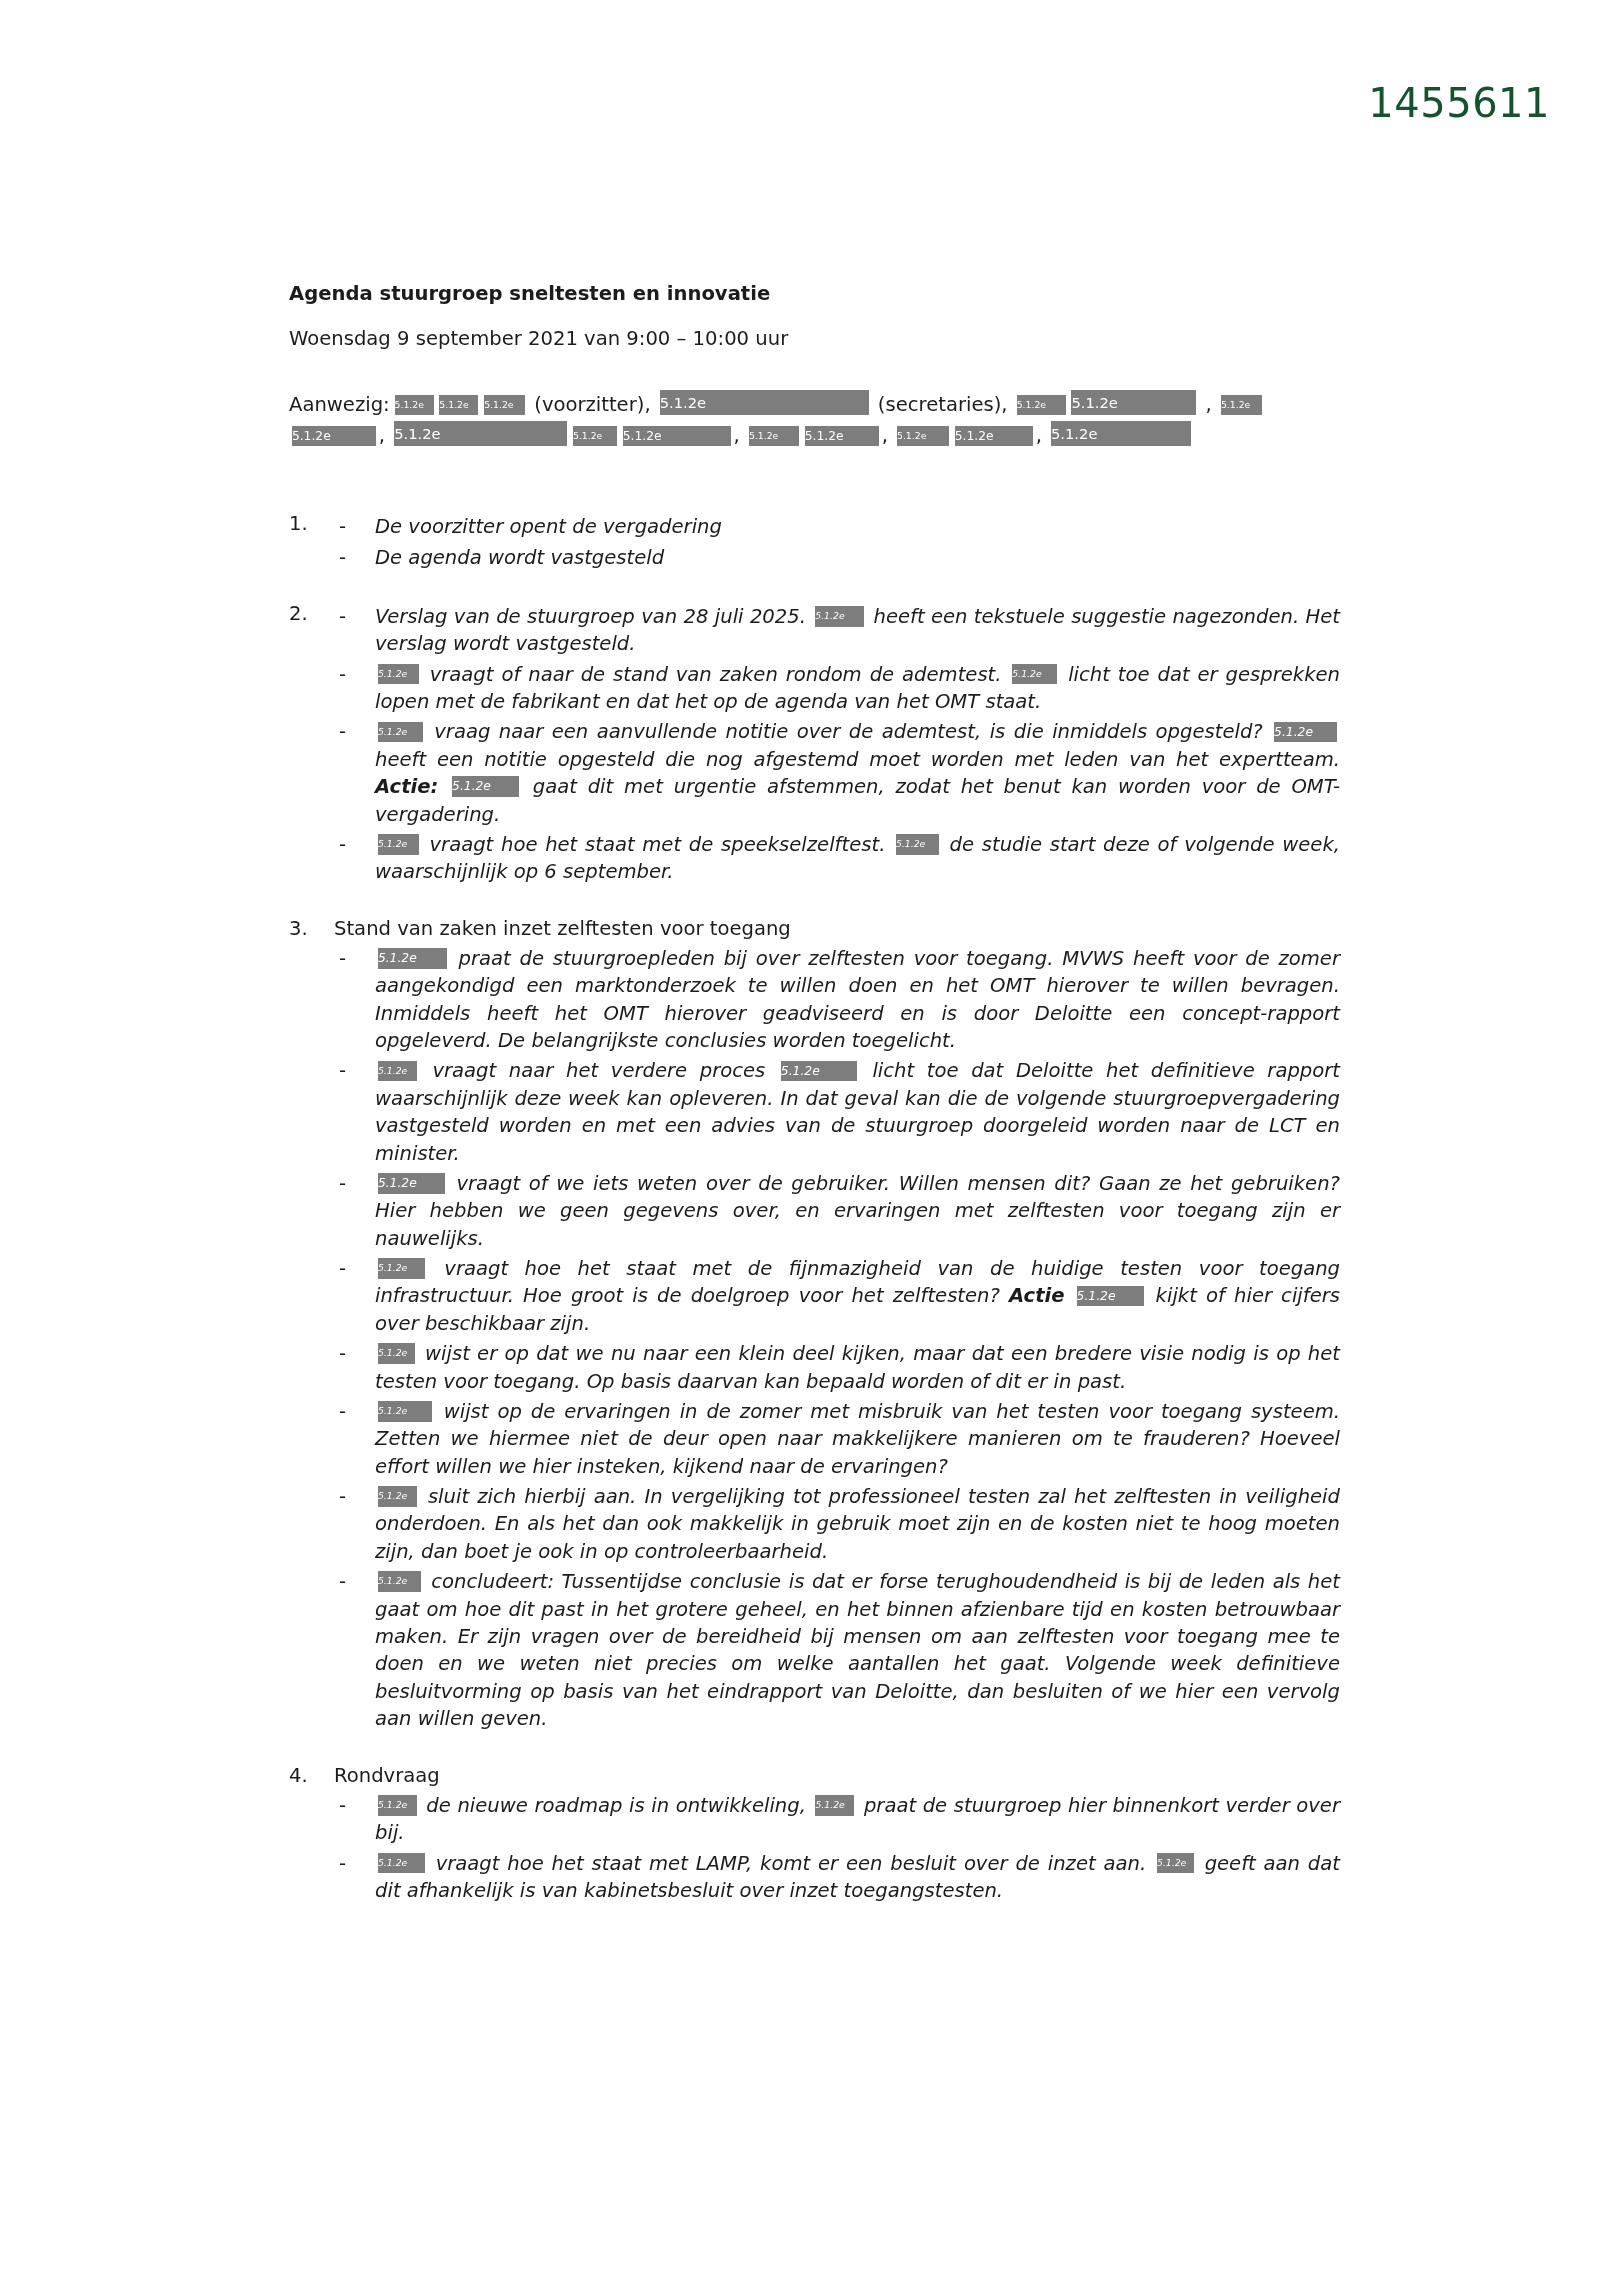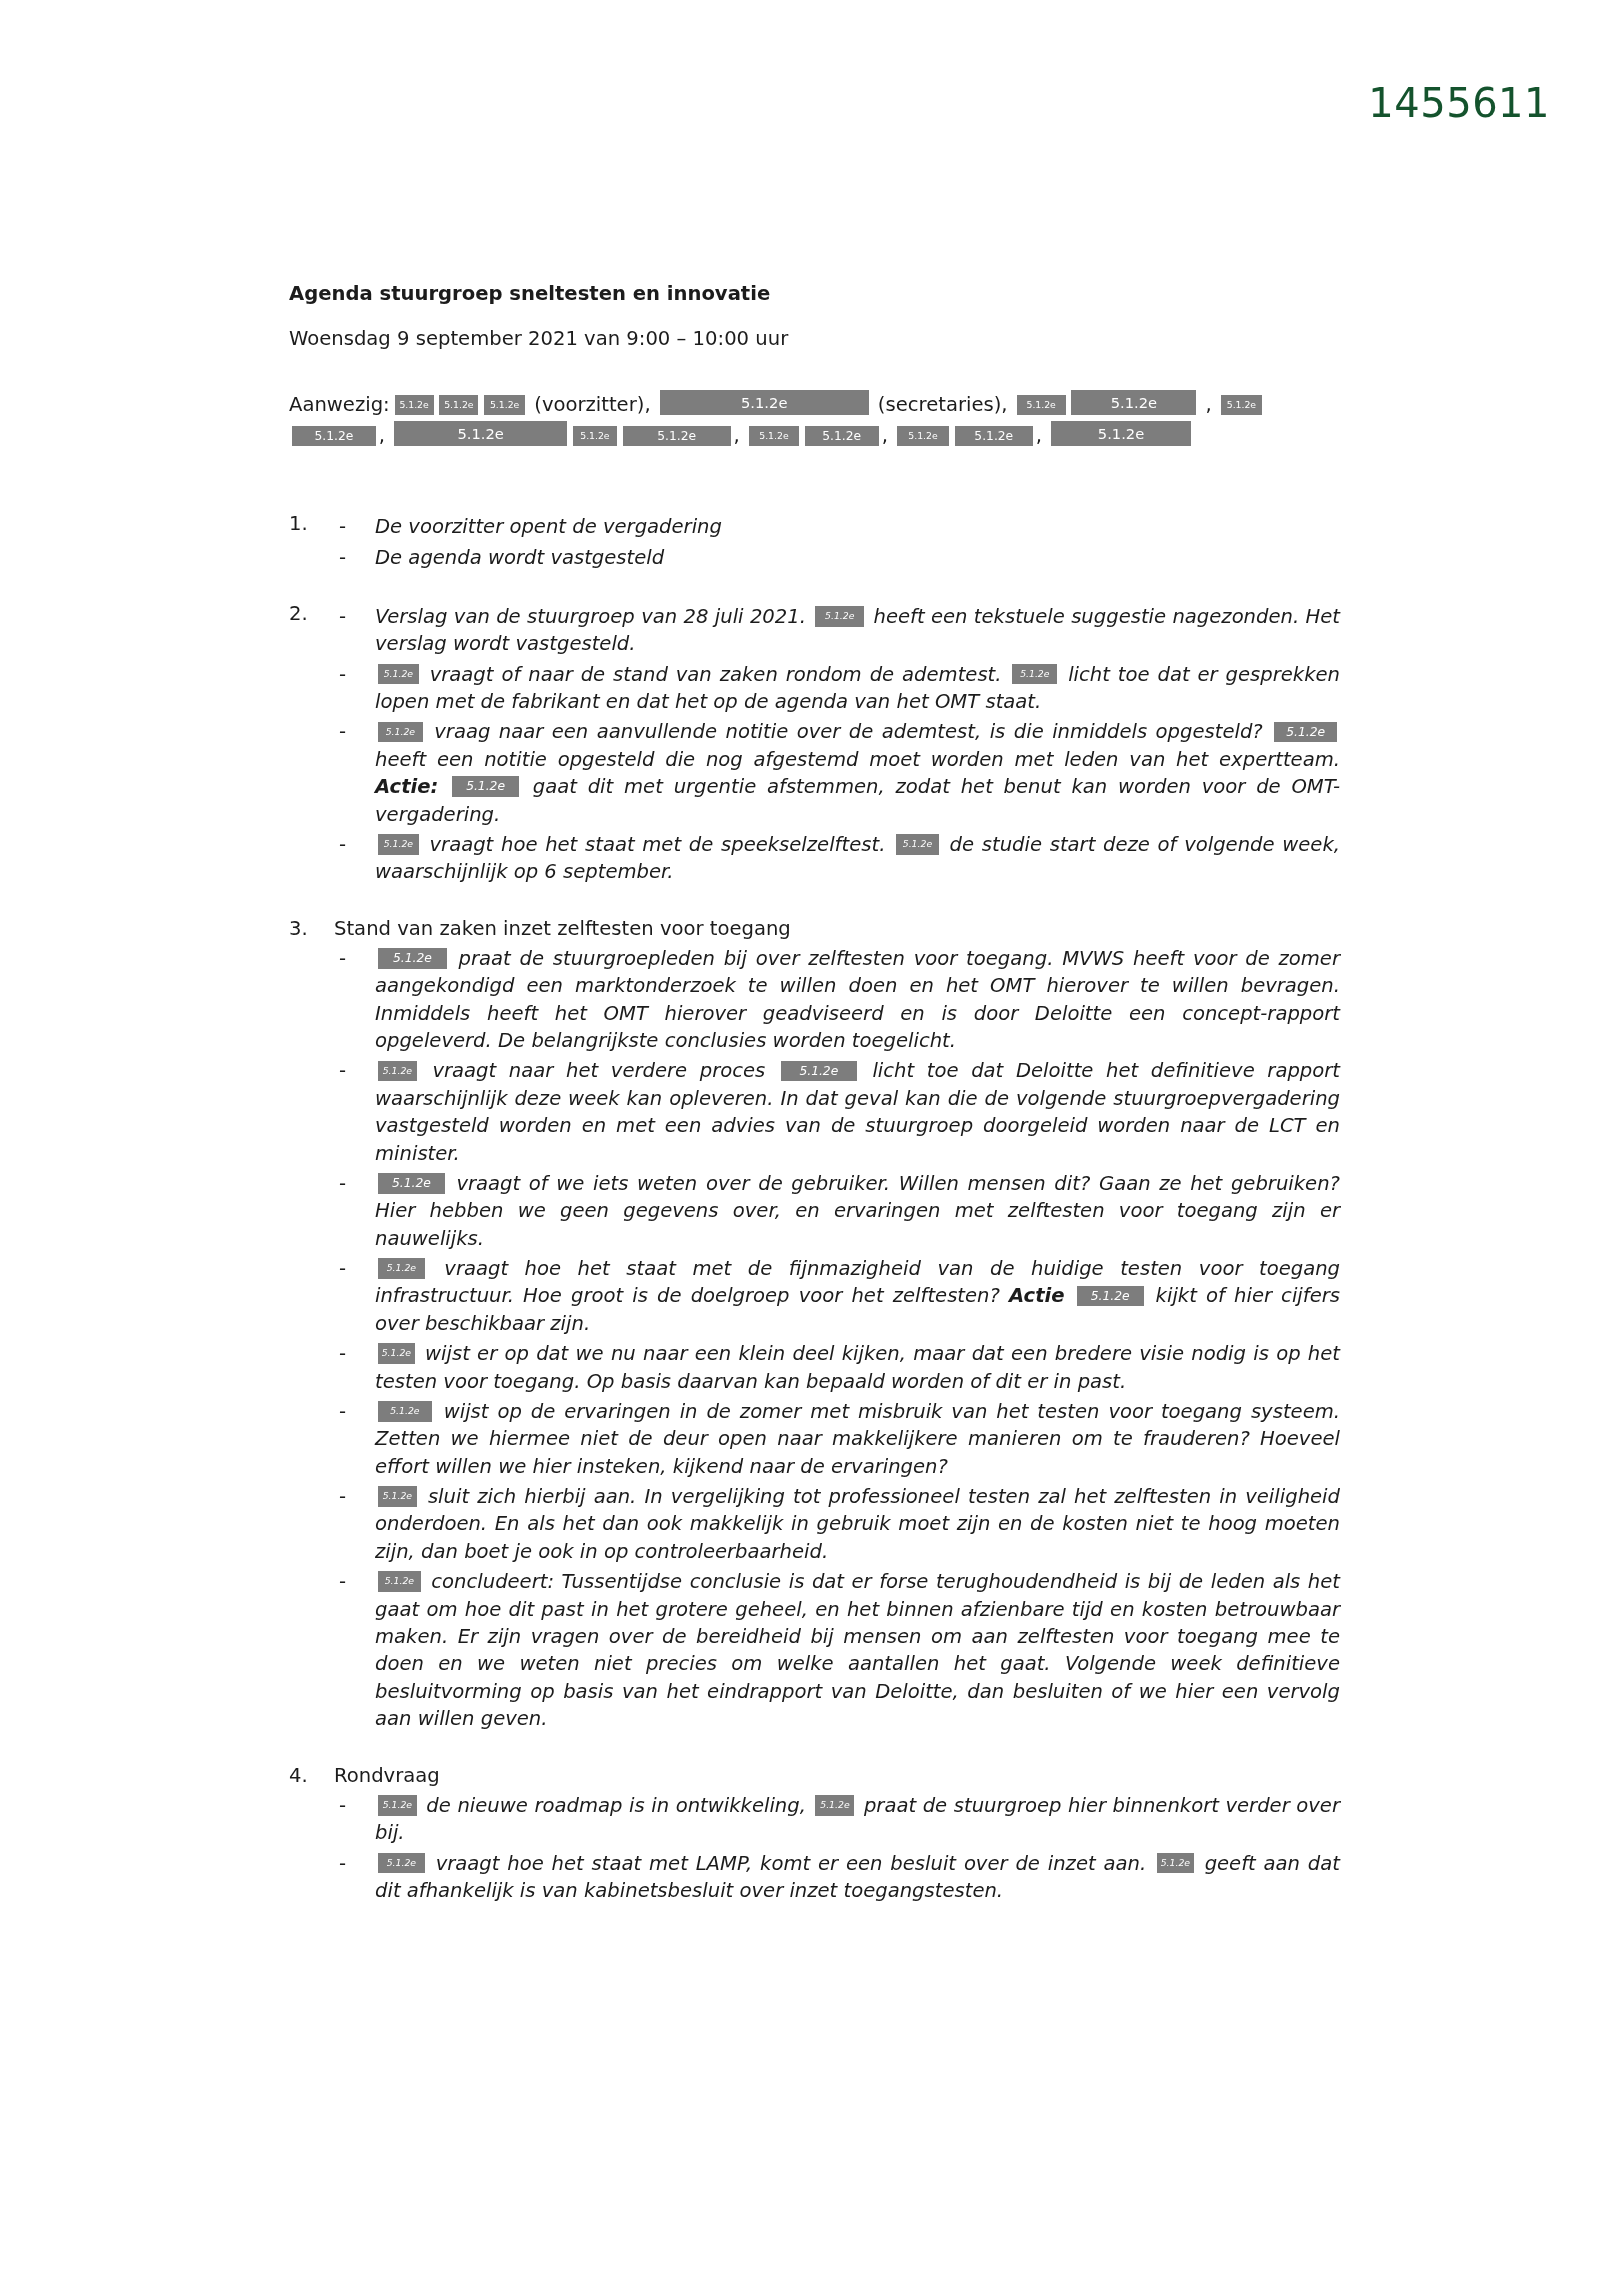--- a/index.html
+++ b/index.html
@@ -20,21 +20,21 @@
     font-size:19.6px; line-height:27.4px;
   }
   .title { font-weight:bold; margin-bottom:17.6px; }
   .date  { margin-bottom:37px; }
   .attendees { margin-bottom:59px; }
   .att-line { min-height:31px; line-height:31px; white-space:nowrap; }
   .att-label { margin-right:2px; }
   .rd {
     display:inline-block;
     background:#7d7d7d; color:#ffffff;
-    text-align:center; vertical-align:-3.9px;
+    vertical-align:-3.9px;
     margin:0 2.9px; overflow:hidden;
     font-family:"DejaVu Sans", sans-serif;
   }
   .item { display:flex; margin-bottom:29px; }
   .num { width:45px; flex:none; }
   .ibody { flex:1; }
   .iheading { }
   .bullet { display:flex; margin-top:2.9px; }
   .dash { width:41px; flex:none; padding-left:4.9px; }
   .btext { flex:1; text-align:justify;font-style:italic; }
@@ -63,21 +63,21 @@
             <div class="dash">-</div>
             <div class="btext"><span>De agenda wordt vastgesteld</span></div>
           </div>
         </div>
       </div>
       <div class="item">
         <div class="num">2.</div>
         <div class="ibody">
           <div class="bullet">
             <div class="dash">-</div>
-            <div class="btext"><span>Verslag van de stuurgroep van 28 juli 2021. </span><span class="rd" style="width: 49px; height: 20.6px; line-height: 20.6px; font-size: 9.3px;">5.1.2e</span><span> heeft een tekstuele suggestie nagezonden. Het verslag wordt vastgesteld.</span></div>
+            <div class="btext"><span>Verslag van de stuurgroep van 28 juli 2025. </span><span class="rd" style="width: 49px; height: 20.6px; line-height: 20.6px; font-size: 9.3px;">5.1.2e</span><span> heeft een tekstuele suggestie nagezonden. Het verslag wordt vastgesteld.</span></div>
           </div>
           <div class="bullet">
             <div class="dash">-</div>
             <div class="btext"><span class="rd" style="width: 41px; height: 20.6px; line-height: 20.6px; font-size: 9.3px;">5.1.2e</span><span> vraagt of naar de stand van zaken rondom de ademtest. </span><span class="rd" style="width: 45px; height: 20.6px; line-height: 20.6px; font-size: 9.3px;">5.1.2e</span><span> licht toe dat er gesprekken lopen met de fabrikant en dat het op de agenda van het OMT staat.</span></div>
           </div>
           <div class="bullet">
             <div class="dash">-</div>
             <div class="btext"><span class="rd" style="width: 45px; height: 20.6px; line-height: 20.6px; font-size: 9.3px;">5.1.2e</span><span> vraag naar een aanvullende notitie over de ademtest, is die inmiddels opgesteld? </span><span class="rd" style="width: 63px; height: 20.6px; line-height: 20.6px; font-size: 12.3px;">5.1.2e</span><span> heeft een notitie opgesteld die nog afgestemd moet worden met leden van het expertteam. </span><b>Actie:</b><span> </span><span class="rd" style="width: 67px; height: 20.6px; line-height: 20.6px; font-size: 12.3px;">5.1.2e</span><span> gaat dit met urgentie afstemmen, zodat het benut kan worden voor de OMT-vergadering.</span></div>
           </div>
           <div class="bullet">

